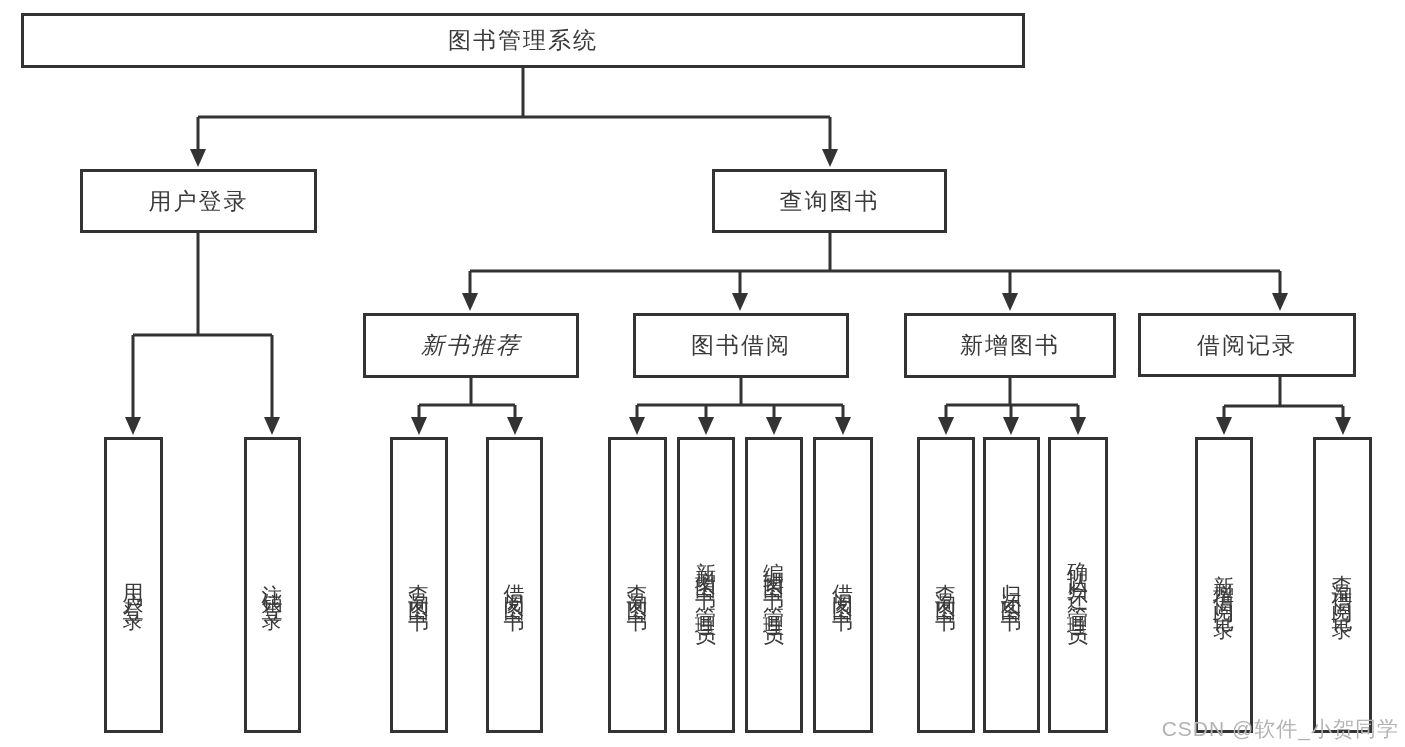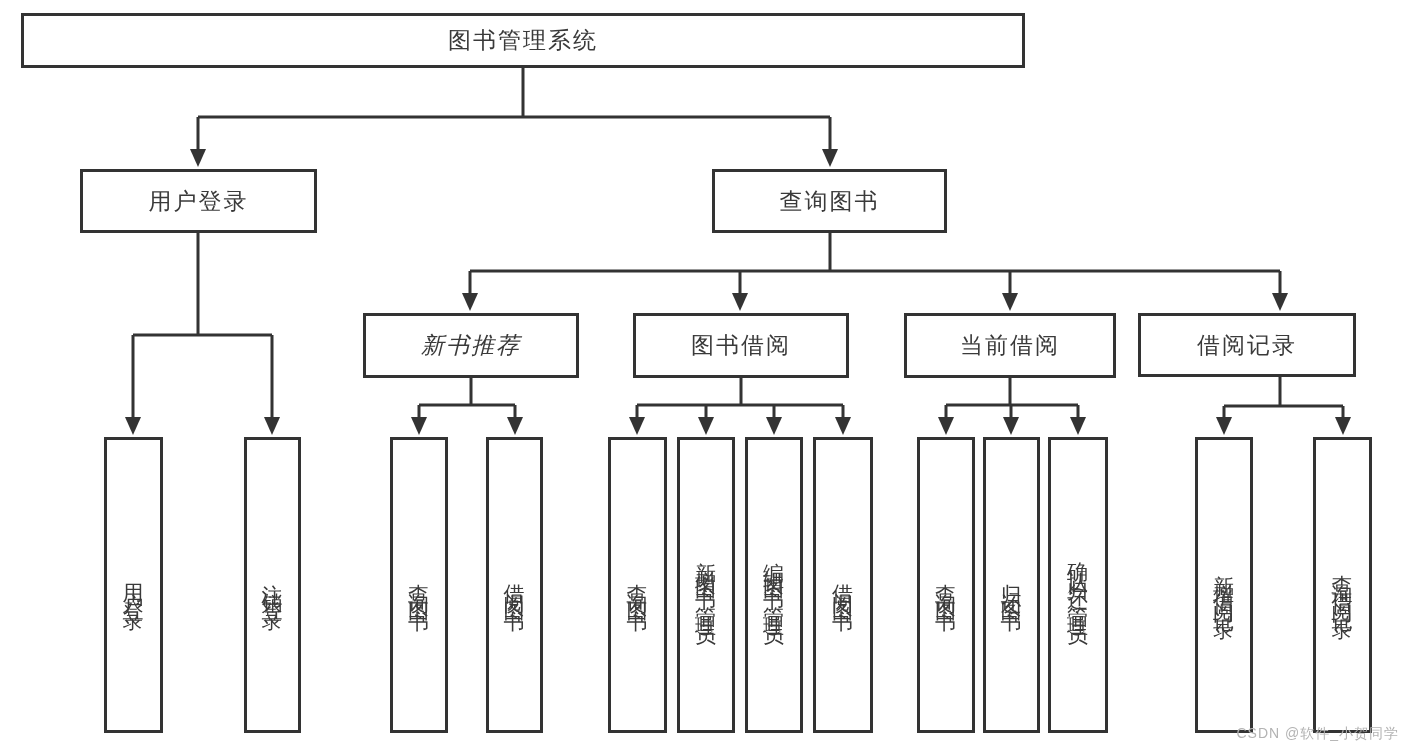--- a/index.html
+++ b/index.html
@@ -12,21 +12,21 @@
     position:absolute; background:#ffffff; border:3px solid #333333;
     box-sizing:border-box; display:flex; align-items:center; justify-content:center;
   }
   .hlabel { font-size:23px; color:#3a3a3a; letter-spacing:2px; white-space:nowrap; }
   .leaf { top:437px; height:296px; }
   .vtext {
     writing-mode:vertical-rl; text-orientation:mixed;
     font-size:21px; color:#3a3a3a; letter-spacing:9px; line-height:1;
   }
   .watermark {
-    position:absolute; right:6px; bottom:4px; font-size:14px;
+    position:absolute; right:6px; bottom:4px; font-size:21px;
     color:#b3b3b3; letter-spacing:1px; white-space:nowrap;
   }
 </style>
 </head>
 <body>
 
 <div id="canvas">
 
   <svg id="connectors" viewBox="0 0 1405 747" xmlns="http://www.w3.org/2000/svg">
     <g stroke="#333333" stroke-width="3" fill="none">
@@ -79,21 +79,21 @@
     <span class="hlabel">查询图书</span>
   </div>
 
   <div class="box" style="left:363px; top:313px; width:216px; height:65px;font-style:italic;">
     <span class="hlabel">新书推荐</span>
   </div>
   <div class="box" style="left:633px; top:313px; width:216px; height:65px;">
     <span class="hlabel">图书借阅</span>
   </div>
   <div class="box" style="left:904px; top:313px; width:212px; height:65px;">
-    <span class="hlabel">当前借阅</span>
+    <span class="hlabel">新增图书</span>
   </div>
   <div class="box" style="left:1138px; top:313px; width:218px; height:64px;">
     <span class="hlabel">借阅记录</span>
   </div>
 
   <div class="box leaf" style="left:104px; width:59px;">
     <span class="vtext">用户登录</span>
   </div>
   <div class="box leaf" style="left:244px; width:57px;">
     <span class="vtext">注销登录</span>

